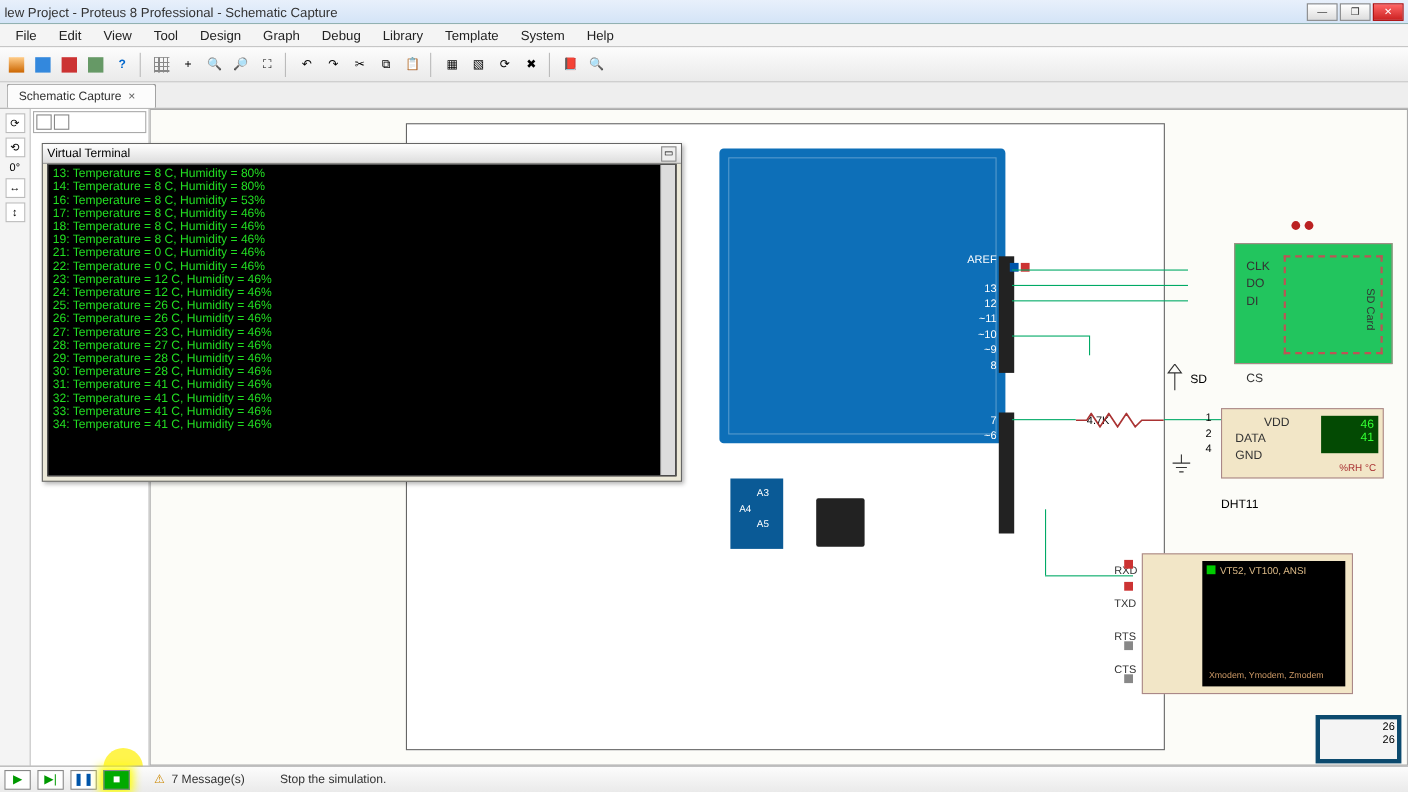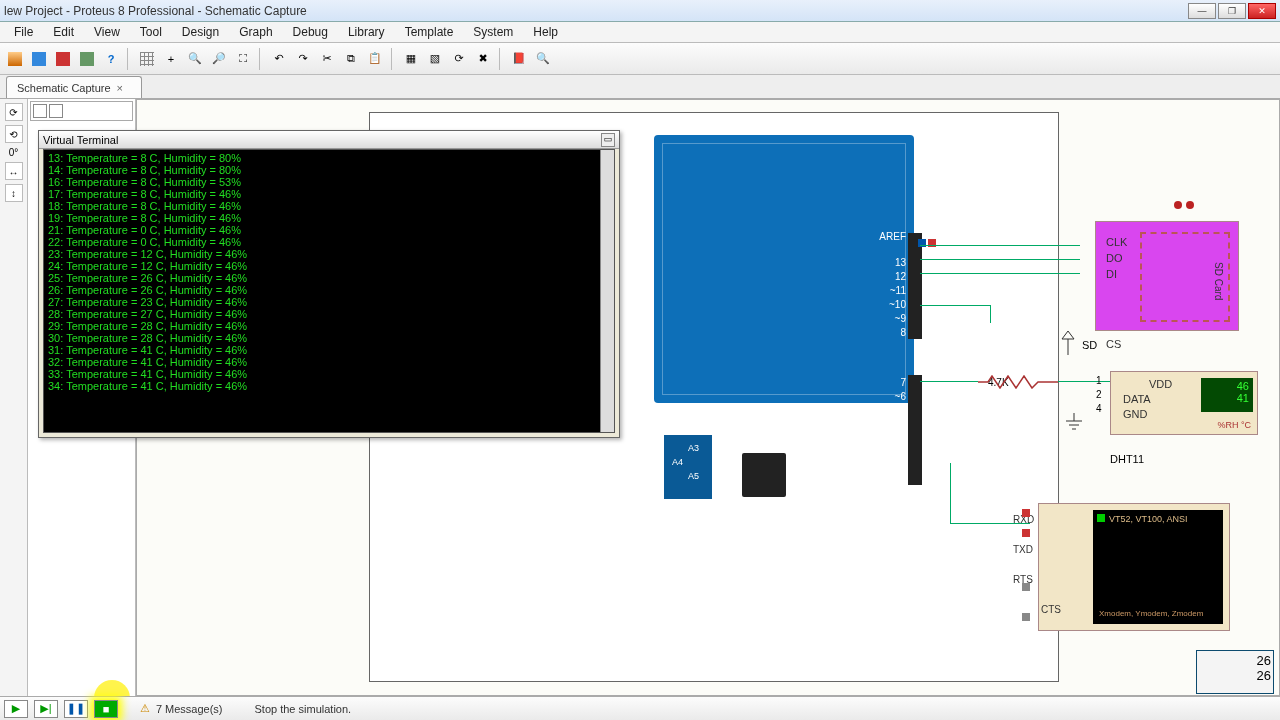--- a/index.html
+++ b/index.html
@@ -41,21 +41,21 @@
 .arduino::after{content:'';position:absolute;left:8px;top:8px;right:8px;bottom:8px;border:1px solid rgba(255,255,255,0.3)}
 .headerstrip{position:absolute;right:-8px;background:#222;width:14px}
 .hs1{top:98px;height:106px}
 .hs2{top:240px;height:110px}
 .pinlabel{position:absolute;right:8px;color:#fff;font-size:10px;text-align:right}
 .chip{position:absolute;left:88px;top:318px;width:44px;height:44px;background:#222;border-radius:2px}
 .lower{position:absolute;left:10px;top:300px;width:48px;height:64px;background:#0a5a96}
 .alabel{position:absolute;color:#fff;font-size:9px}
 
 
-.sdcard{position:absolute;left:725px;top:108px;width:144px;height:110px;background:#d946ef;border:1px solid #a88}
+.sdcard{position:absolute;left:752px;top:108px;width:144px;height:110px;background:#22c55e;border:1px solid #a88}
 .sdcard .dashed{position:absolute;right:8px;top:10px;width:90px;height:90px;border:2px dashed #b55}
 .sdcard .plabel{position:absolute;left:10px;font-size:11px;color:#333}
 .sdcard .rot{position:absolute;right:14px;top:40px;writing-mode:vertical-rl;font-size:10px;color:#333}
 .sdlabel{position:absolute;left:712px;top:226px;font-size:11px}
 
 
 .dht{position:absolute;left:740px;top:258px;width:148px;height:64px;background:#f2e6c7;border:1px solid #a88}
 .dht .plabel{position:absolute;left:12px;font-size:11px;color:#333}
 .dht .disp{position:absolute;right:4px;top:6px;width:52px;height:34px;background:#034a03;color:#3f3;font-family:monospace;font-size:11px;text-align:right;padding:2px 4px}
 .dht .unit{position:absolute;right:6px;bottom:4px;font-size:9px;color:#a33}
@@ -85,21 +85,21 @@
 .vtbody{position:absolute;top:18px;left:4px;right:4px;bottom:4px;background:#000;color:#2d2;font-family:"Courier New",monospace;font-size:11px;line-height:12px;padding:2px 4px;overflow:hidden;border:1px solid #555}
 .vtbody .sb{position:absolute;right:0;top:0;bottom:0;width:14px;background:#ddd;border-left:1px solid #888}
 
 
 .statusbar{position:absolute;left:0;right:0;bottom:0;height:24px;background:linear-gradient(#fcfcfc,#eaeaea);border-top:1px solid #aaa;display:flex;align-items:center;padding:0 4px;gap:6px;font-size:11px;color:#333}
 .simbtn{width:24px;height:18px;border:1px solid #888;background:#fff;display:flex;align-items:center;justify-content:center;cursor:pointer}
 .simbtn.play{color:#090}
 .simbtn.pause{color:#05a}
 .simbtn.stop{background:#0a0;color:#fff;box-shadow:0 0 8px 4px #ff0}
 .cursorhl{position:absolute;left:94px;bottom:4px;width:36px;height:36px;border-radius:50%;background:rgba(255,240,0,0.7)}
-.rightstat{position:absolute;right:6px;bottom:26px;width:78px;height:44px;background:#f4f4f4;border:1px solid #0c4a6e;font-size:13px;padding:2px}
+.rightstat{position:absolute;right:6px;bottom:26px;width:78px;height:44px;background:#f4f4f4;border:4px solid #0c4a6e;font-size:10px;padding:2px}
 
 
 .ico{display:inline-block;width:14px;height:14px}
 .ico-home{background:linear-gradient(#fc8,#c60)}
 .ico-save{background:#38d}
 .ico-grid{background:repeating-linear-gradient(#888 0 1px,transparent 1px 4px),repeating-linear-gradient(90deg,#888 0 1px,transparent 1px 4px)}
 
 </style>
 </head>
 <body>
@@ -281,21 +281,21 @@
 
       <div class="vterm">
         <div class="screen">
           <div><span class="greenled"></span><span>VT52, VT100, ANSI</span></div>
           <div style="position:absolute;bottom:6px;left:6px;font-size:8px;color:#c96">Xmodem, Ymodem, Zmodem</div>
         </div>
         <div id="vtpins">
             <div class="plabel" style="top: 10px;">RXD</div>
             <div class="plabel" style="top: 40px;">TXD</div>
             <div class="plabel" style="top: 70px;">RTS</div>
-            <div class="plabel" style="top: 100px; margin-left: 28px;">CTS</div>
+            <div class="plabel" style="top: 100px;">CTS</div>
           </div>
       </div>
       <div class="pad r" style="left:652px;top:396px"></div>
       <div class="pad r" style="left:652px;top:416px"></div>
       <div class="pad g" style="left:652px;top:470px"></div>
       <div class="pad g" style="left:652px;top:500px"></div>
 
       <div class="wire v" style="left:580px;top:350px;height:60px"></div>
       <div class="wire h" style="left:580px;top:410px;width:80px"></div>
 

